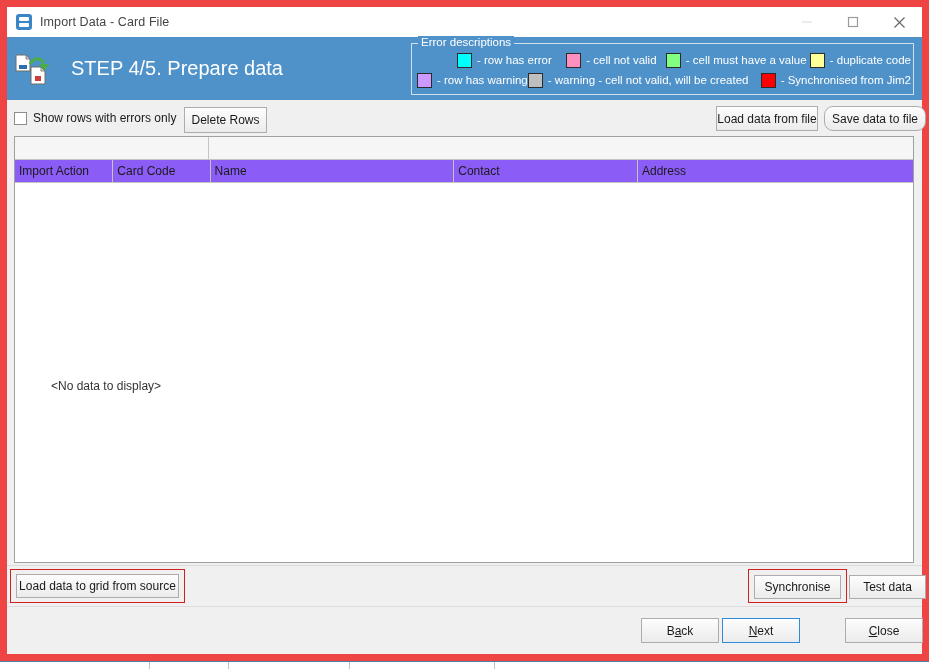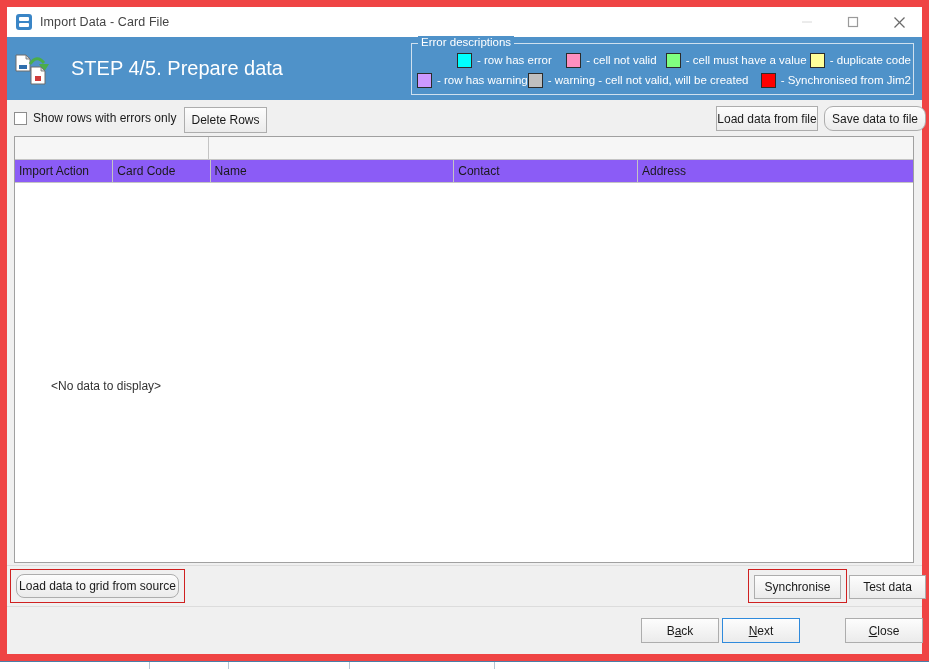--- a/index.html
+++ b/index.html
@@ -308,21 +308,20 @@
   .rb-sync {
     left: 741px; top: 3px;
     width: 99px; height: 34px;
   }
   .btn-load-source {
     position: absolute;
     left: 9px;
     top: 8px;
     width: 163px;
     height: 24px;
-    border-radius: 8px;
   }
   .btn-sync {
     position: absolute;
     left: 747px;
     top: 9px;
     width: 87px;
     height: 24px;
   }
   .btn-test-data {
     position: absolute;

